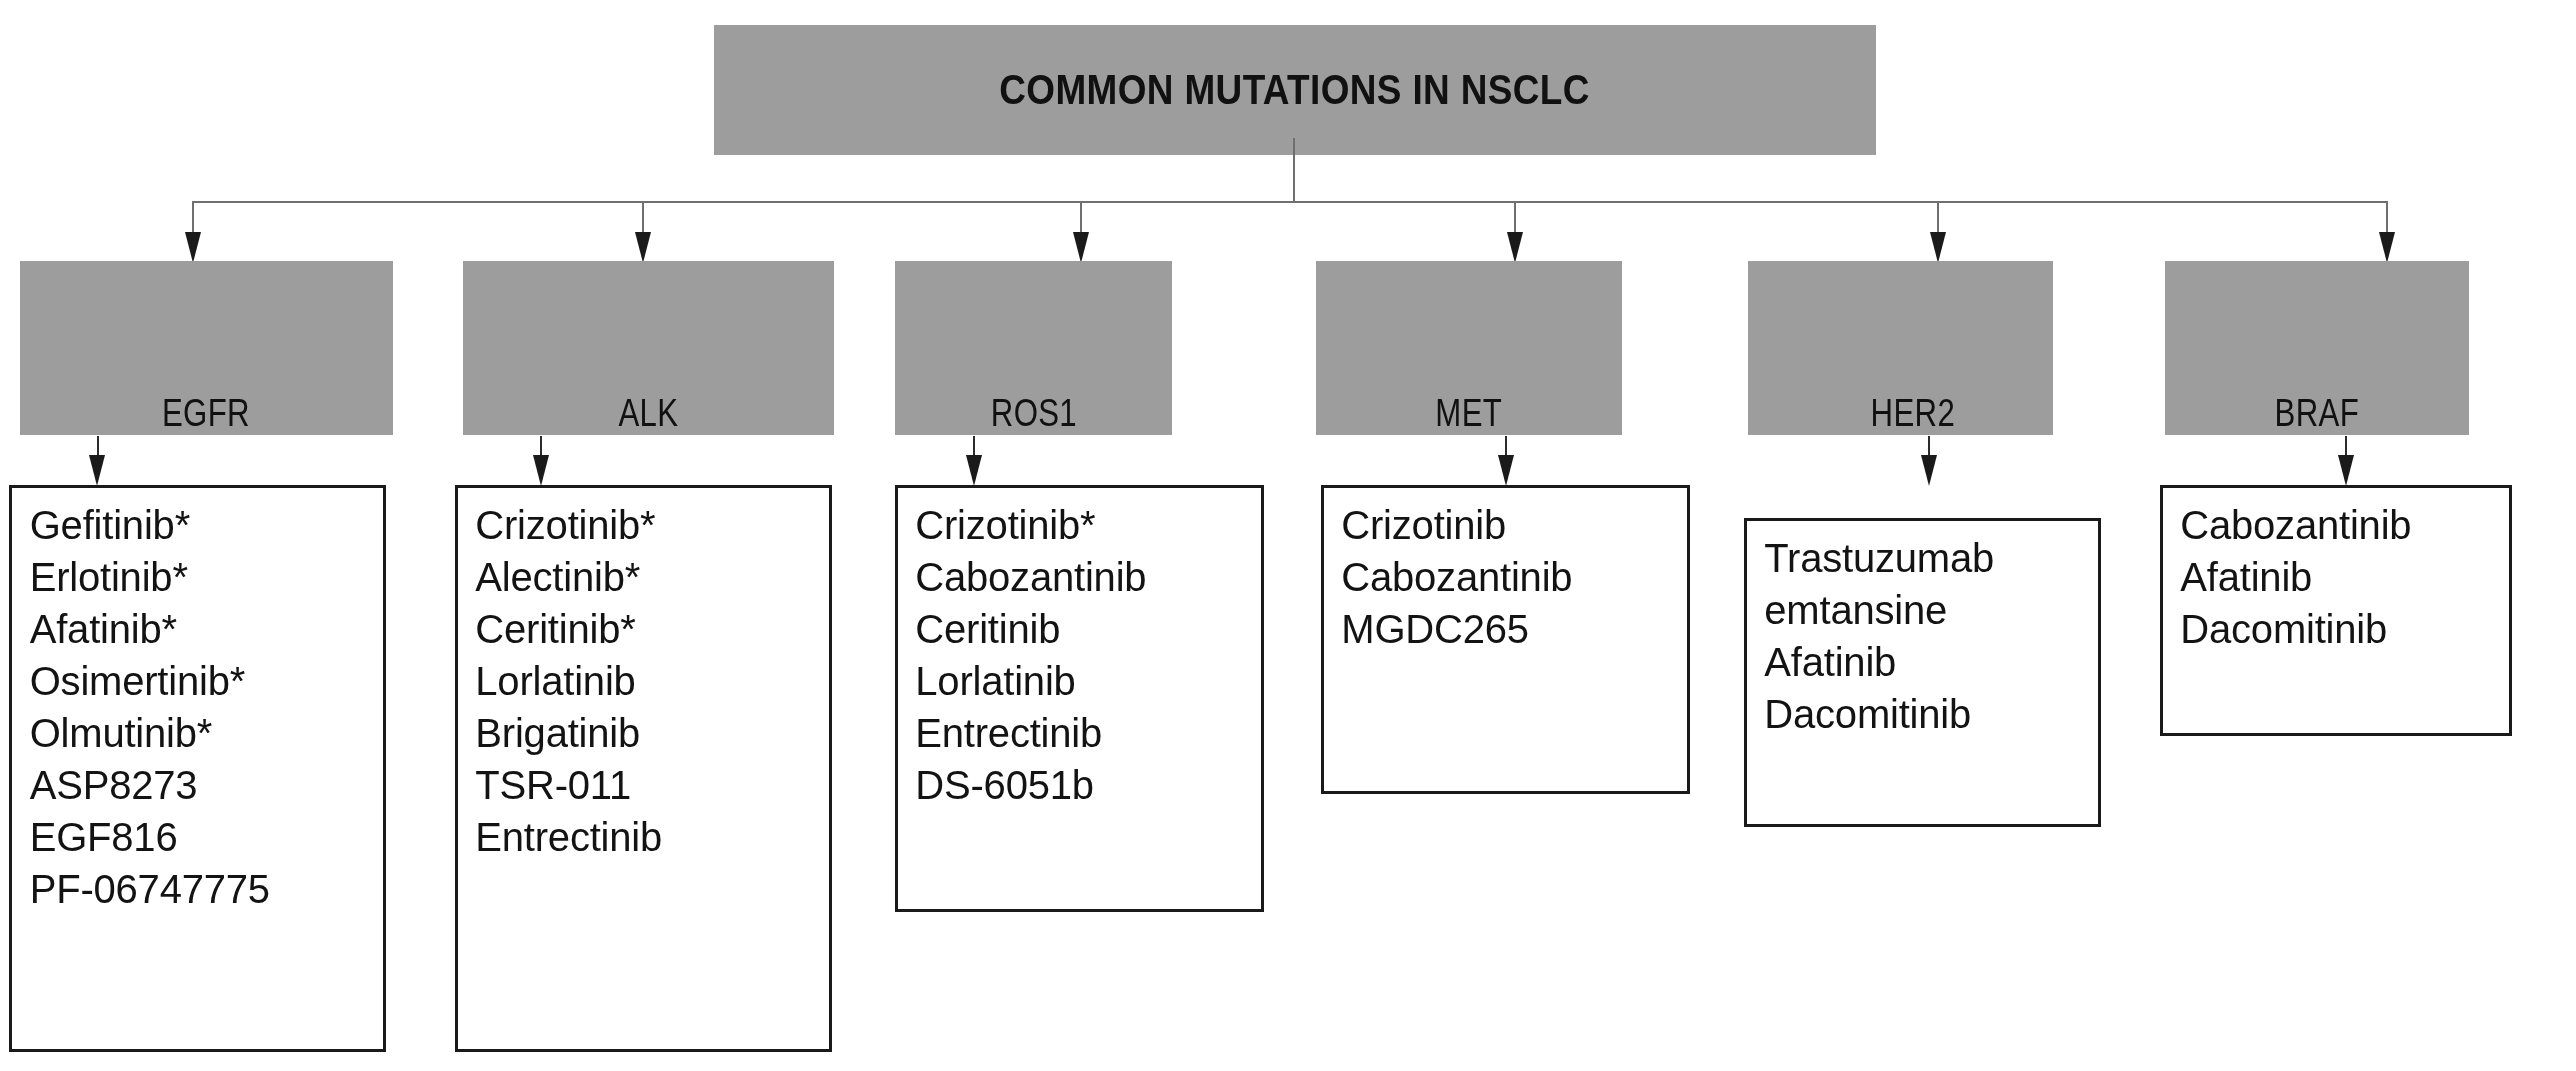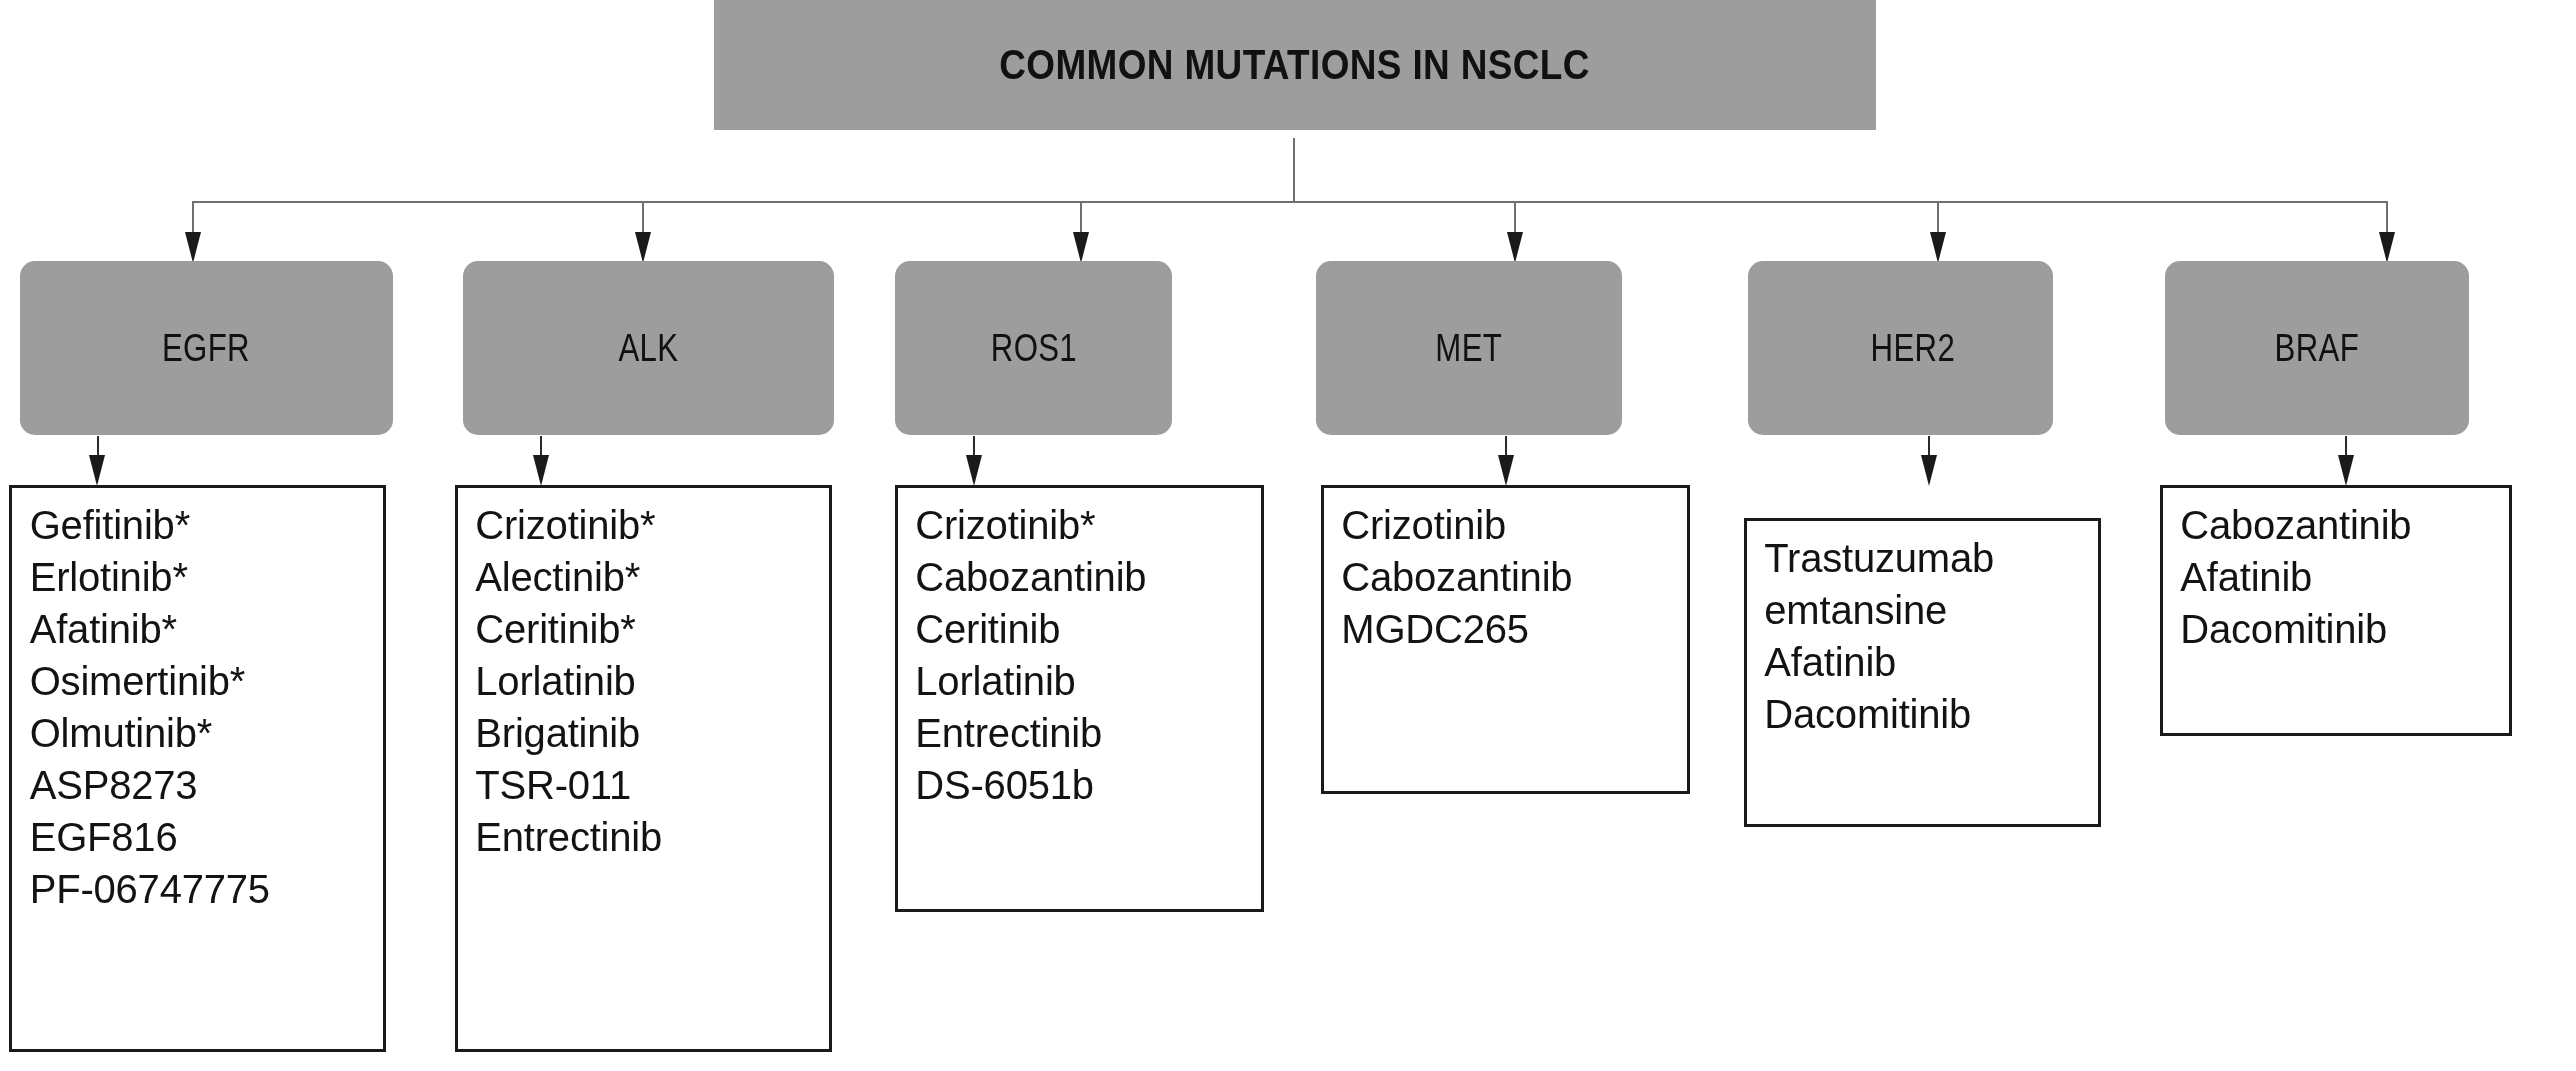--- a/index.html
+++ b/index.html
@@ -18,21 +18,21 @@
     width: 2576px;
     height: 1071px;
     background: #ffffff;
     overflow: hidden;
   }
 
   
   .title-box {
     position: absolute;
     left: 714px;
-    top: 0;
+    top: 25px;
     width: 1162px;
     height: 130px;
     background: #9d9d9d;
     display: flex;
     align-items: center;
     justify-content: center;
     box-sizing: border-box;
   }
   .title-box .title-text {
     font-family: "Liberation Sans", sans-serif;
@@ -72,24 +72,23 @@
     border-top: 31px solid #1a1a1a;
   }
 
   
   .gene-box {
     position: absolute;
     top: 261px;
     height: 174px;
     background: #9d9d9d;
     display: flex;
-    align-items: center;
+    align-items: flex-end;
     justify-content: center;
     box-sizing: border-box;
-    border-radius: 15px;
   }
   .gene-box .gene-label {
     font-family: "Liberation Sans", sans-serif;
     font-size: 39px;
     color: #111111;
     white-space: nowrap;
     transform: scaleX(0.80);
     letter-spacing: 0.4px;
   }
 

